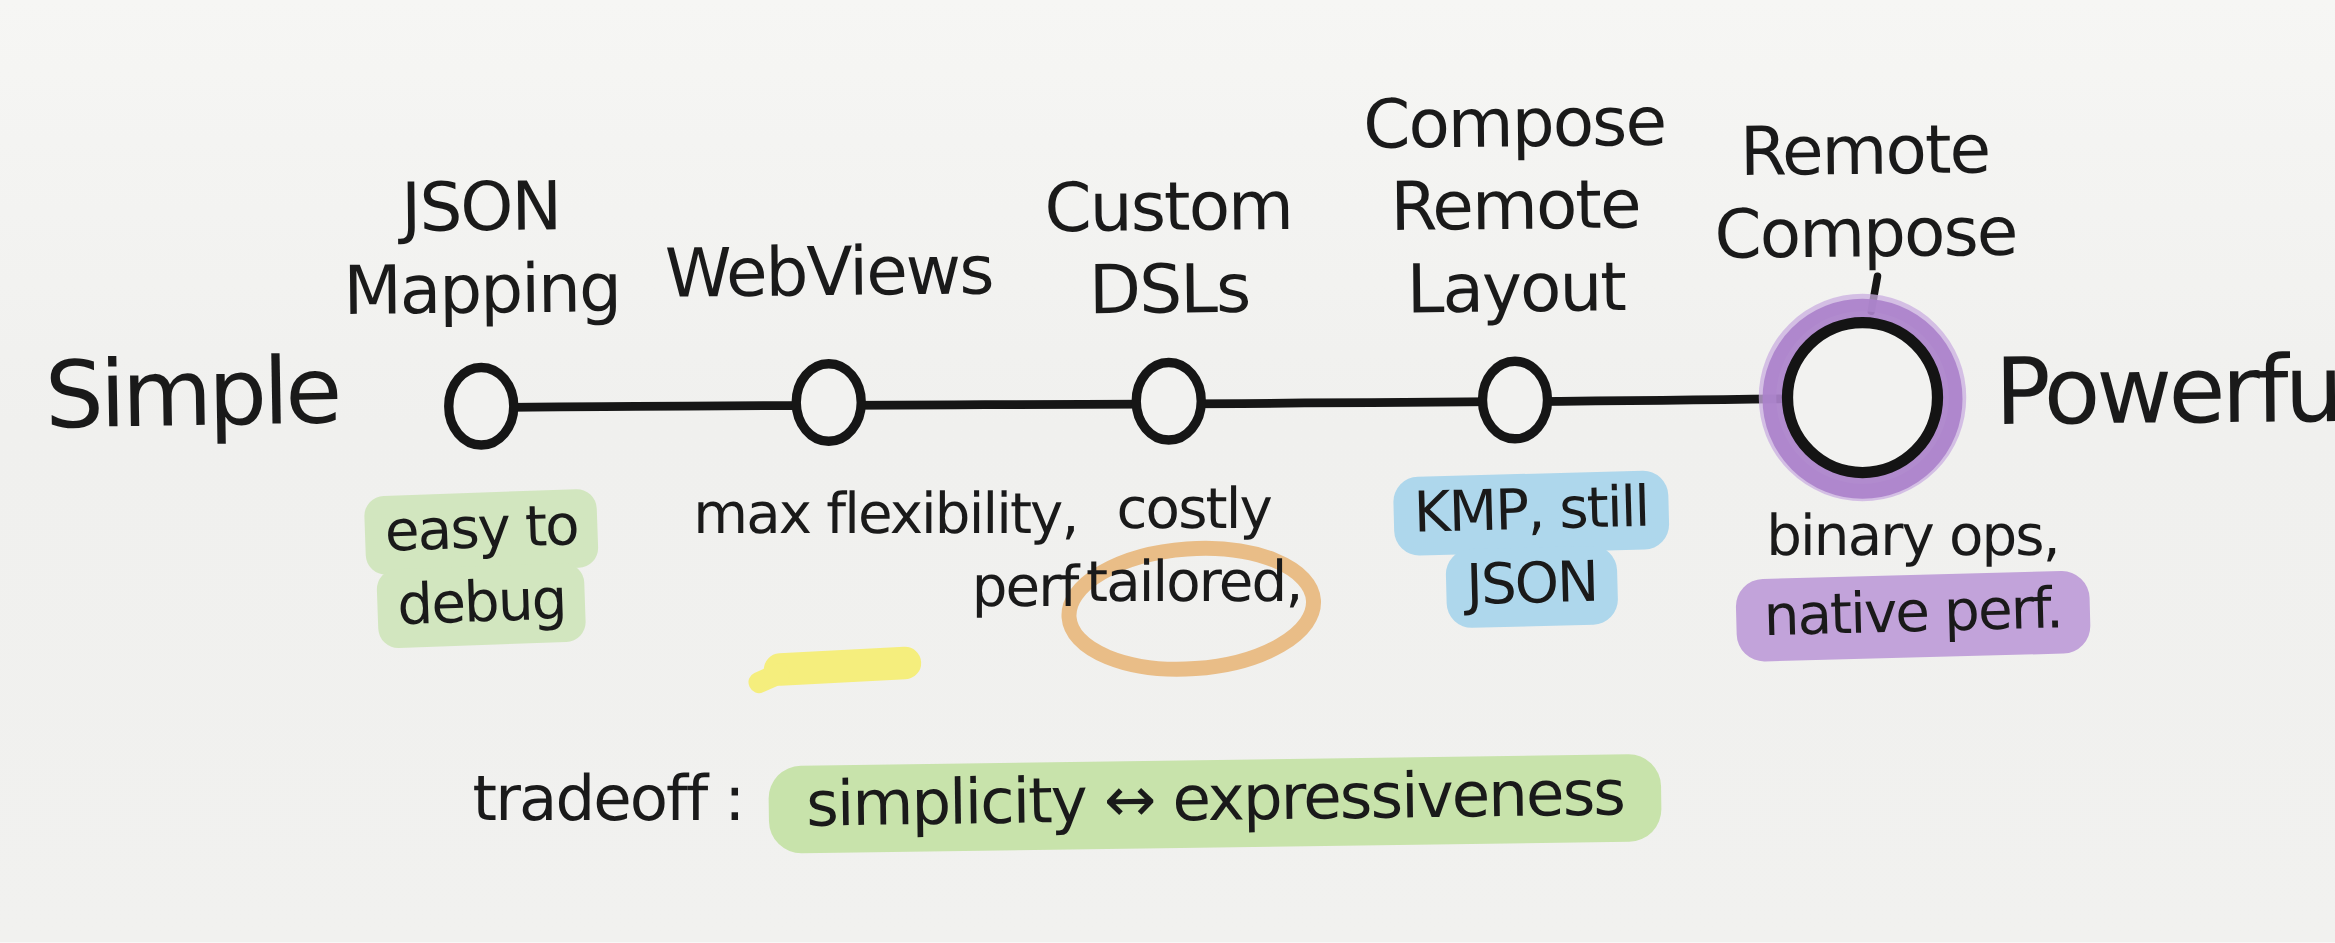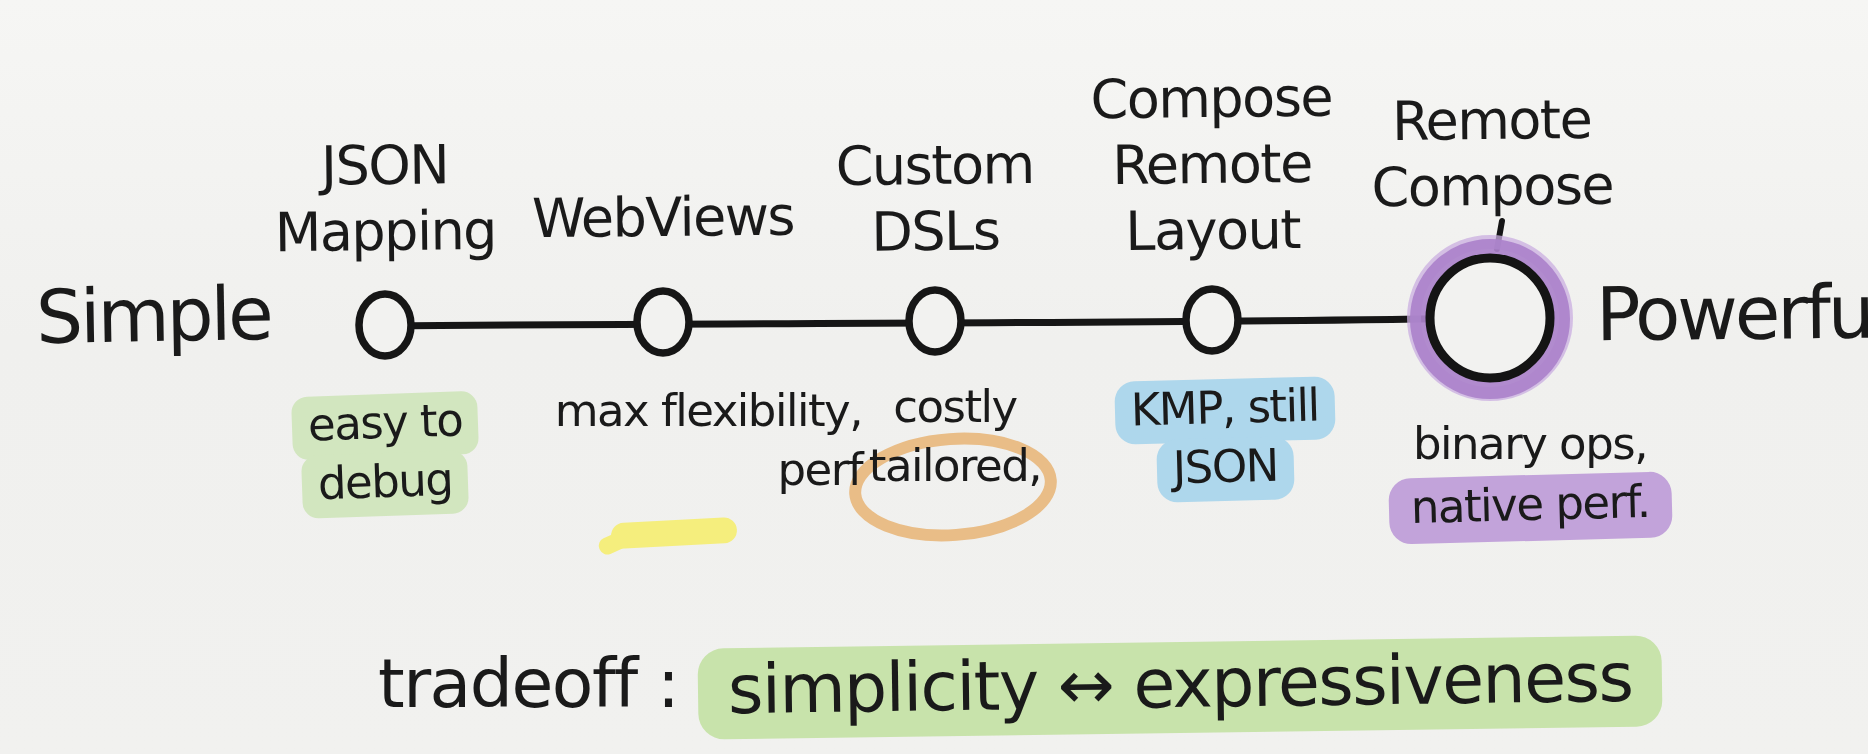--- a/index.html
+++ b/index.html
@@ -53,35 +53,35 @@
     width: 380px;
     text-align: center;
     font-size: 45px;
     letter-spacing: -1.5px;
   }
   .note-line { height: 59px; line-height: 56px; white-space: nowrap; }
   .nt-1 { left: 195px;  top: 394px; }
   .nt-2 { left: 482px;  top: 383px; text-align: right; }
   .nt-3 { left: 765px;  top: 379px; }
   .nt-4 { left: 1035px; top: 379px; }
-  .nt-5 { left: 1340px; top: 416px; }
+  .nt-5 { left: 1340px; top: 401px; }
 
   .pill {
     display: inline-block;
     padding: 1px 16px 6px 16px;
     border-radius: 16px;
   }
   .pill-green  { background: #d2e6bf; transform: rotate(-2deg); }
   .pill-blue   { background: #aed7ec; transform: rotate(-1.5deg); border-radius: 20px; }
   .pill-purple { background: #c2a3da; transform: rotate(-1.5deg); border-radius: 22px; padding: 2px 22px 8px 22px; }
 
   
   .footer-caption {
-    left: 378px; top: 642px;
-    font-size: 68px;
+    left: 378px; top: 608px;
+    font-size: 50px;
     letter-spacing: -1.5px;
     white-space: nowrap;
   }
   .footer-prefix { margin-right: 20px; }
   .footer-highlight {
     display: inline-block;
     background: #c8e3ab;
     border-radius: 26px;
     padding: 2px 30px 10px 30px;
     transform: rotate(-0.8deg);

